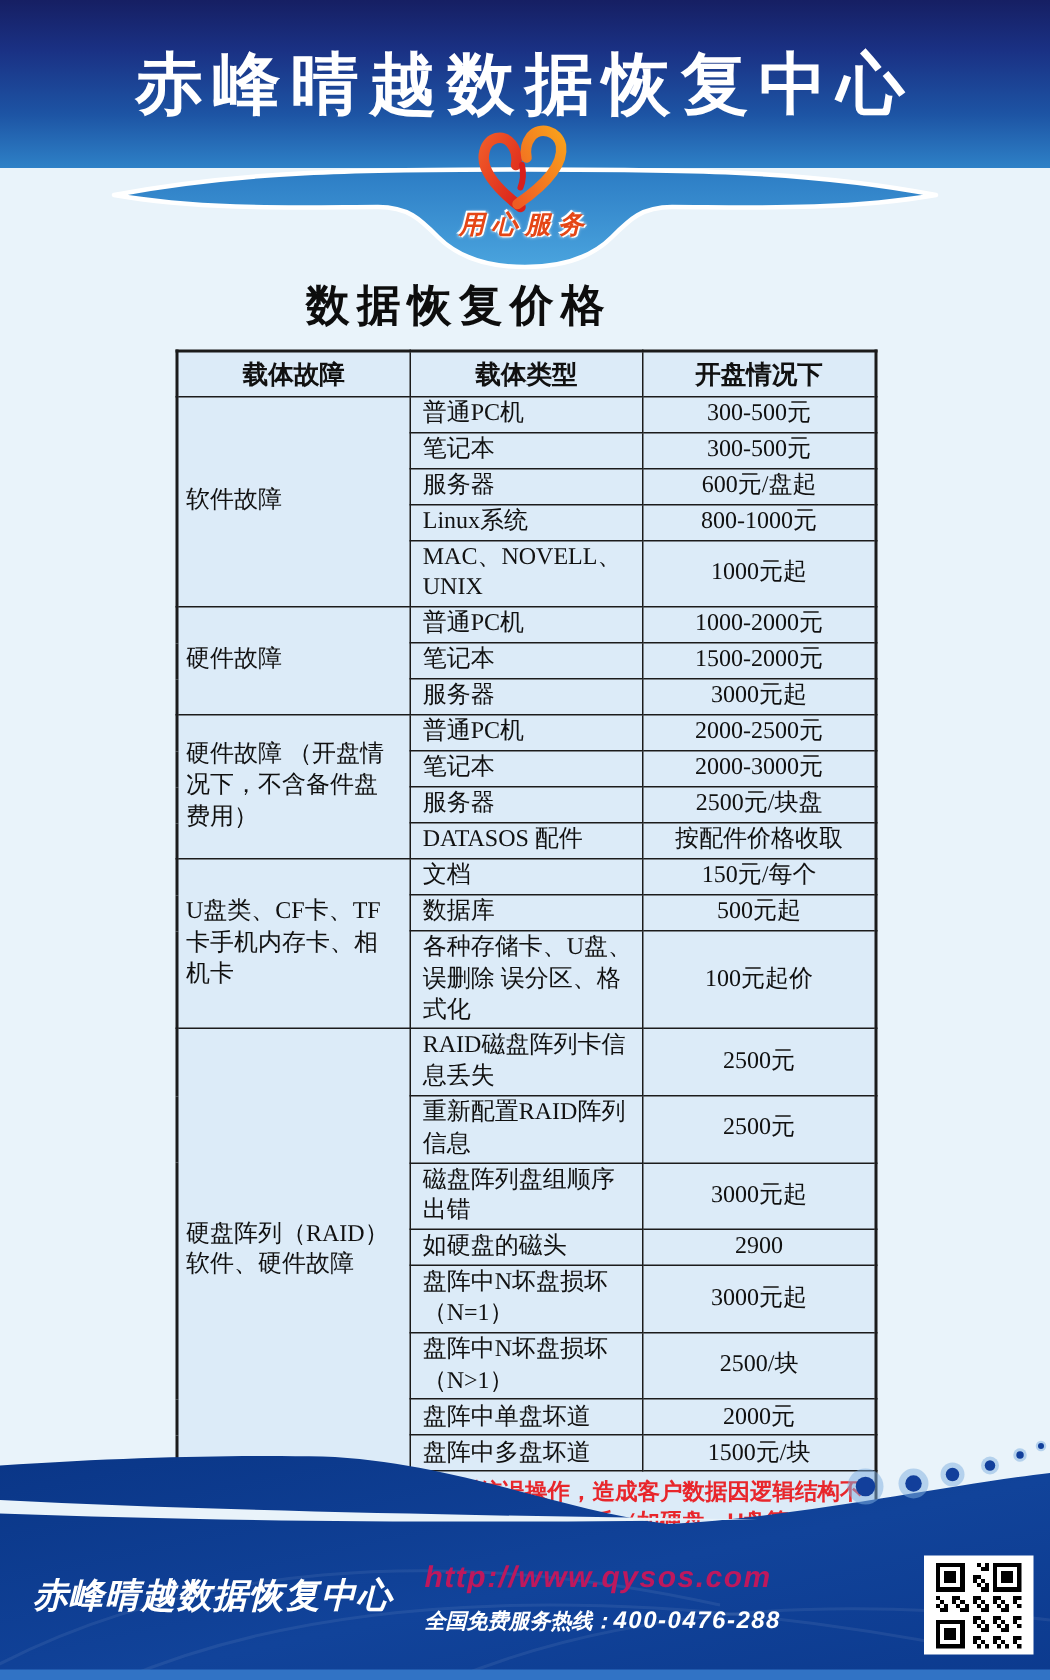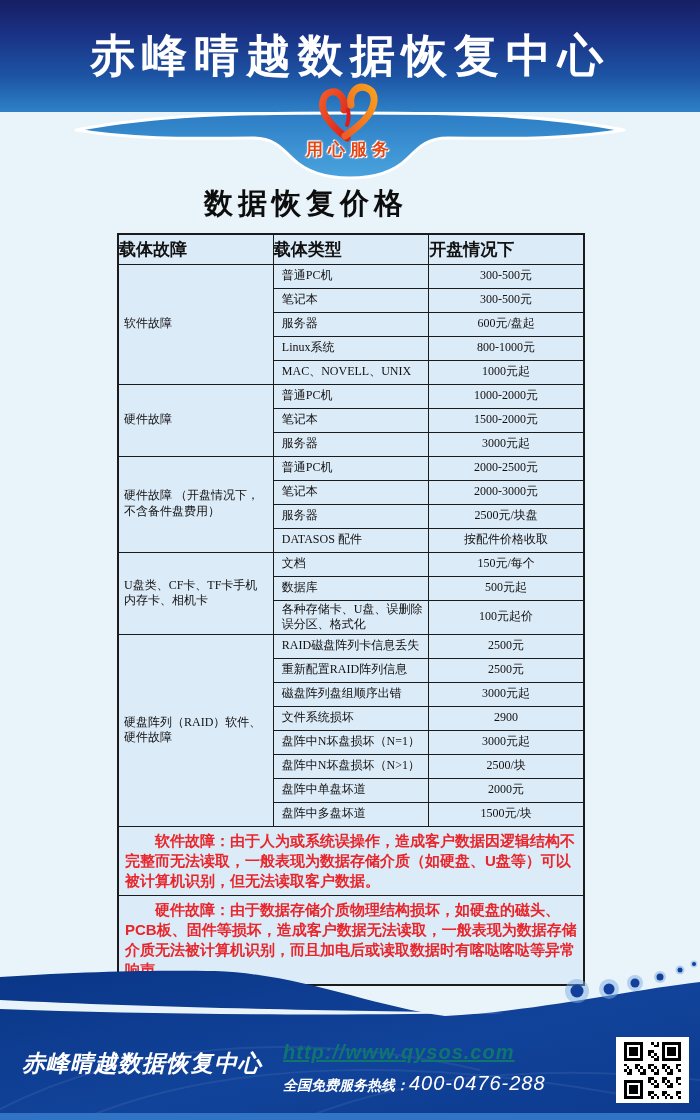--- a/index.html
+++ b/index.html
@@ -15,66 +15,66 @@
     background:linear-gradient(180deg,#161f63 0%,#1a3184 30%,#1d54a4 68%,#2e81c7 100%);
   }
   .main-title {
     position:absolute; left:0; top:26px; width:700px; text-align:center;
     color:#ffffff; font-size:45px; font-weight:700; letter-spacing:7px; white-space:nowrap;
   }
   .wings-svg { position:absolute; left:0; top:108px; width:700px; height:90px; }
   .heart-svg { position:absolute; left:308px; top:80px; width:84px; height:64px; }
   .slogan {
     position:absolute; left:250px; top:138px; width:200px; text-align:center;
-    font-size:17px; font-weight:700; letter-spacing:5px;
+    font-size:17px; font-weight:700; font-style:italic; letter-spacing:5px;
     color:#e54616;
     text-shadow:0 0 2px #fff, 0 0 3px #fff, 1px 1px 0 #fff, -1px -1px 0 #fff;
   }
   .subtitle {
     position:absolute; left:0; top:184px; width:612px; text-align:center;
     color:#0d0d0d; font-size:29px; font-weight:700; letter-spacing:5px;
   }
   
   .table-wrap { position:absolute; left:117px; top:233px; width:468px; }
   table { width:468px; border-collapse:collapse; table-layout:fixed; }
   th, td { border:1px solid #1b1b1b; background:#dcebf8; color:#111; }
   table { border:2px solid #1b1b1b; }
   th {
-    height:30px; font-size:17px; font-weight:700; text-align:left;
+    height:30px; font-size:17px; font-weight:700; text-align:center;
     font-family:"Liberation Sans", sans-serif;
   }
   td {
-    font-family:"Liberation Serif", serif; font-size:12px; height:24px;
+    font-family:"Liberation Serif", serif; font-size:16px; height:24px;
     line-height:1.3; padding:1px 4px;
   }
   td.fault { width:121px; padding:2px 5px; }
   td.type  { text-align:left; width:227px; padding-left:8px; }
   td.price { text-align:center; width:120px; }
   td.note {
     font-family:"Liberation Sans", sans-serif; font-weight:700;
     color:#e8262b; font-size:15px; line-height:20px; padding:4px 6px;
     text-indent:2em; text-align:left;
   }
   
   .footer-svg { position:absolute; left:0; top:950px; width:700px; height:170px; }
   .footer-company {
     position:absolute; left:22px; top:1048px; width:250px;
     color:#fff; font-size:23px; font-weight:700; font-style:italic; letter-spacing:1px;
     white-space:nowrap;
   }
   .footer-website {
     position:absolute; left:283px; top:1041px;
-    color:#0f766e; font-size:20px; font-weight:700; font-style:italic; letter-spacing:1px;text-decoration:underline;
+    color:#be185d; font-size:20px; font-weight:700; font-style:italic; letter-spacing:1px;
   }
   .footer-hotline {
     position:absolute; left:283px; top:1072px; color:#fff; font-style:italic;
     white-space:nowrap;
   }
   .footer-hotline .label { font-size:14px; font-weight:700; }
-  .footer-hotline .number { font-size:20px; font-weight:400; letter-spacing:1px; }
+  .footer-hotline .number { font-size:16px; font-weight:700; letter-spacing:1px; }
   .qr-box {
     position:absolute; left:616px; top:1037px; width:73px; height:66px;
     background:#ffffff; display:flex; align-items:center; justify-content:center;
   }
 </style>
 </head>
 <body>
 
 <div class="poster">
 
@@ -194,21 +194,21 @@
           </tr>
           <tr>
             <td class="type">重新配置RAID阵列信息</td>
             <td class="price">2500元</td>
           </tr>
           <tr>
             <td class="type">磁盘阵列盘组顺序出错</td>
             <td class="price">3000元起</td>
           </tr>
           <tr>
-            <td class="type">文件系统损坏</td>
+            <td class="type">如硬盘的磁头</td>
             <td class="price">2900</td>
           </tr>
           <tr>
             <td class="type">盘阵中N坏盘损坏（N=1）</td>
             <td class="price">3000元起</td>
           </tr>
           <tr>
             <td class="type">盘阵中N坏盘损坏（N&gt;1）</td>
             <td class="price">2500/块</td>
           </tr>

